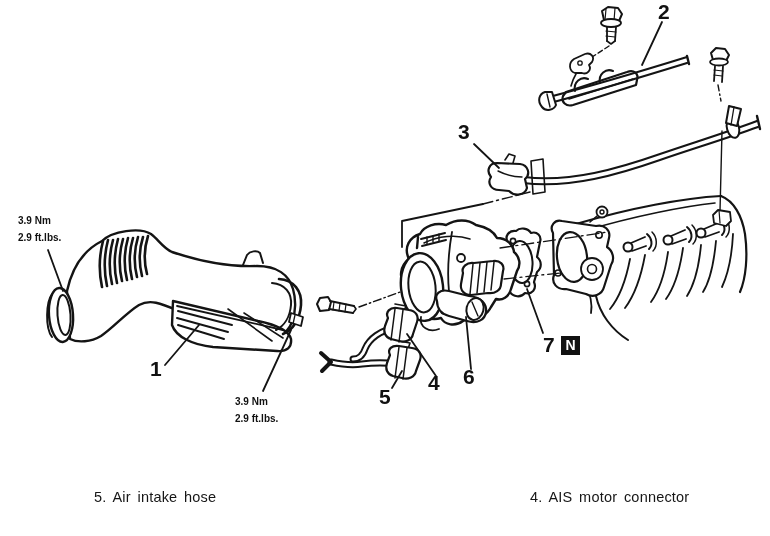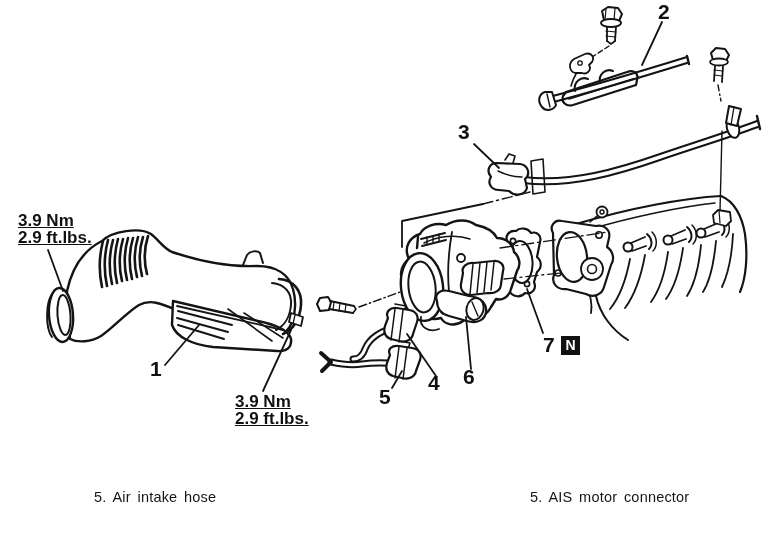--- a/index.html
+++ b/index.html
@@ -6,23 +6,22 @@
   .stage{
     position:relative;width:770px;height:536px;background:#ffffff;
     font-family:"Liberation Sans", sans-serif;color:#141414;overflow:hidden;
   }
   svg{position:absolute;left:0;top:0;}
   .callout{
     position:absolute;font-weight:bold;font-size:21px;line-height:21px;color:#111;
     letter-spacing:0;
   }
   .torque{
-    position:absolute;font-weight:bold;font-size:17px;line-height:17px;color:#111;
+    position:absolute;font-weight:bold;font-size:10px;line-height:17px;color:#111;
     white-space:pre;
-    text-decoration:underline;
   }
   .nbadge{
     position:absolute;width:19px;height:19px;background:#111;color:#fff;
     font-weight:bold;font-size:14px;line-height:19px;text-align:center;
   }
   .legend{
     position:absolute;left:0;top:452px;width:770px;font-size:14.5px;line-height:17px;
     color:#161616;word-spacing:2.5px;letter-spacing:0.2px;
   }
   .legend .col-left{position:absolute;left:94px;top:3px;}
@@ -259,19 +258,19 @@
 <div class="nbadge" style="left:561px;top:336px;">N</div>
 
 <div class="legend">
   <div class="col-left">
     <div>5. Air intake hose</div>
     
     
     
   </div>
   <div class="col-right">
-    <div>5. AIS motor connector</div>
+    <div>4. AIS motor connector</div>
     
     
   </div>
 </div>
 
 </div>
 
 </body></html>

